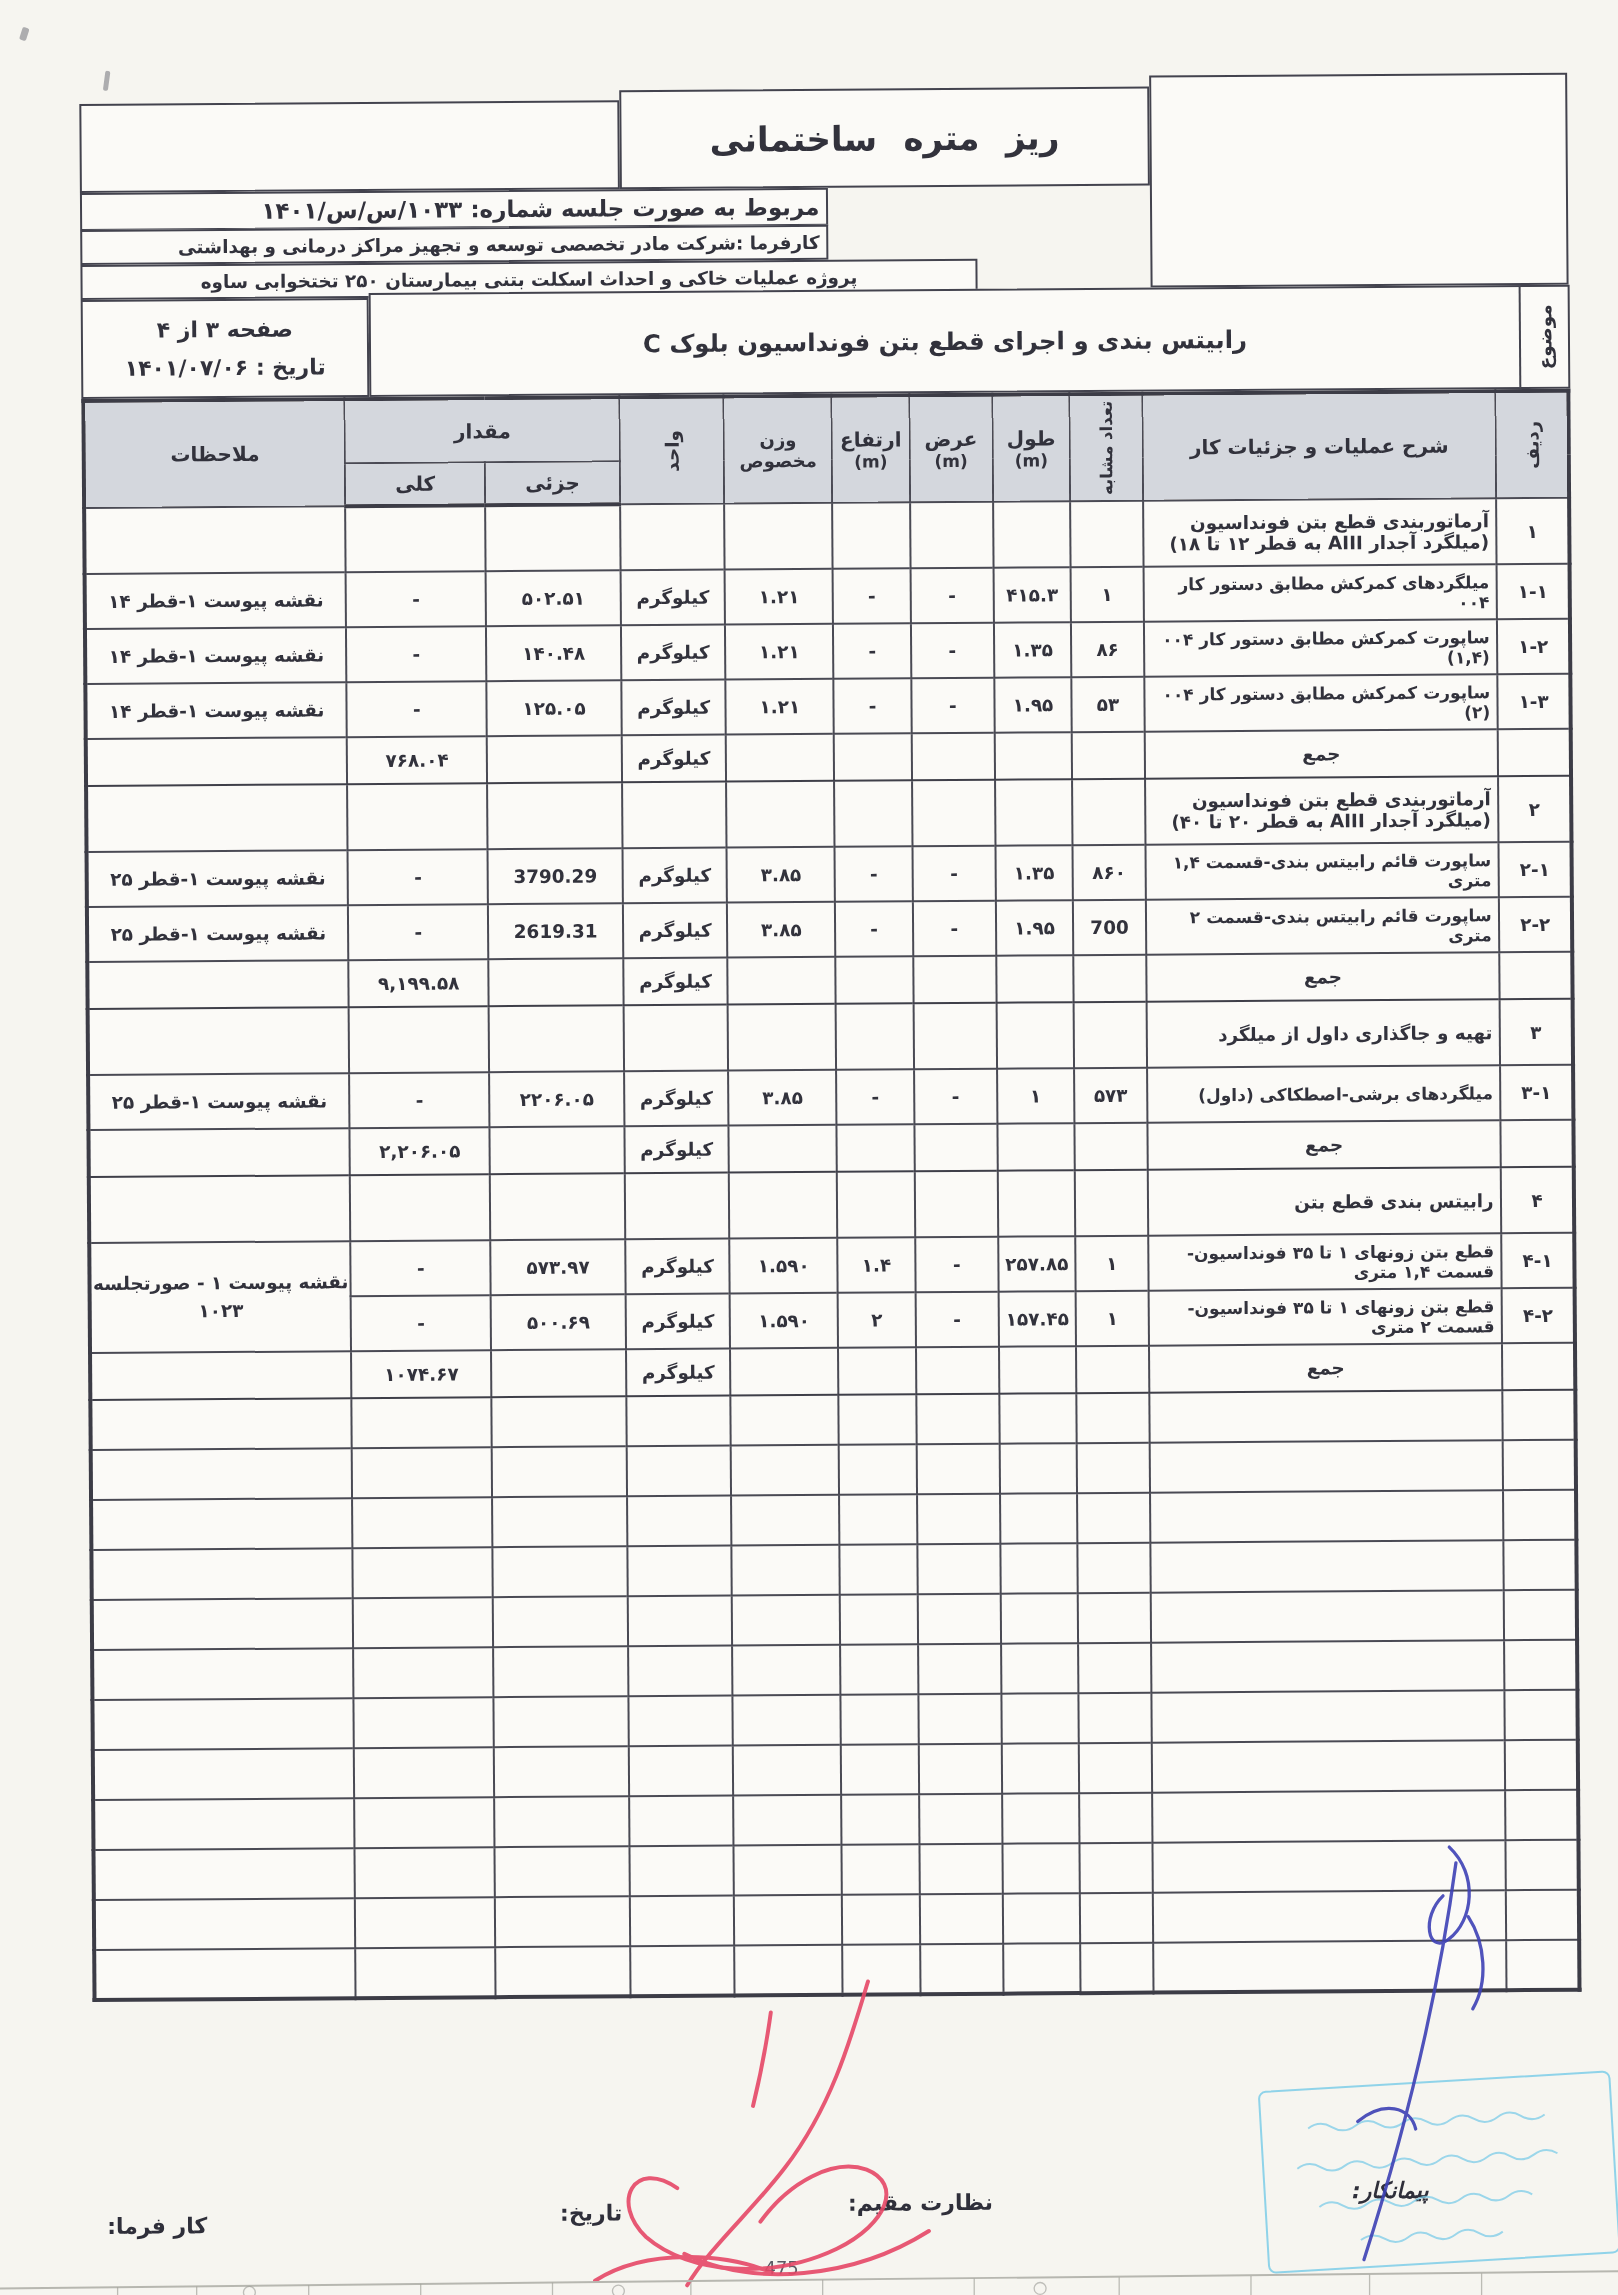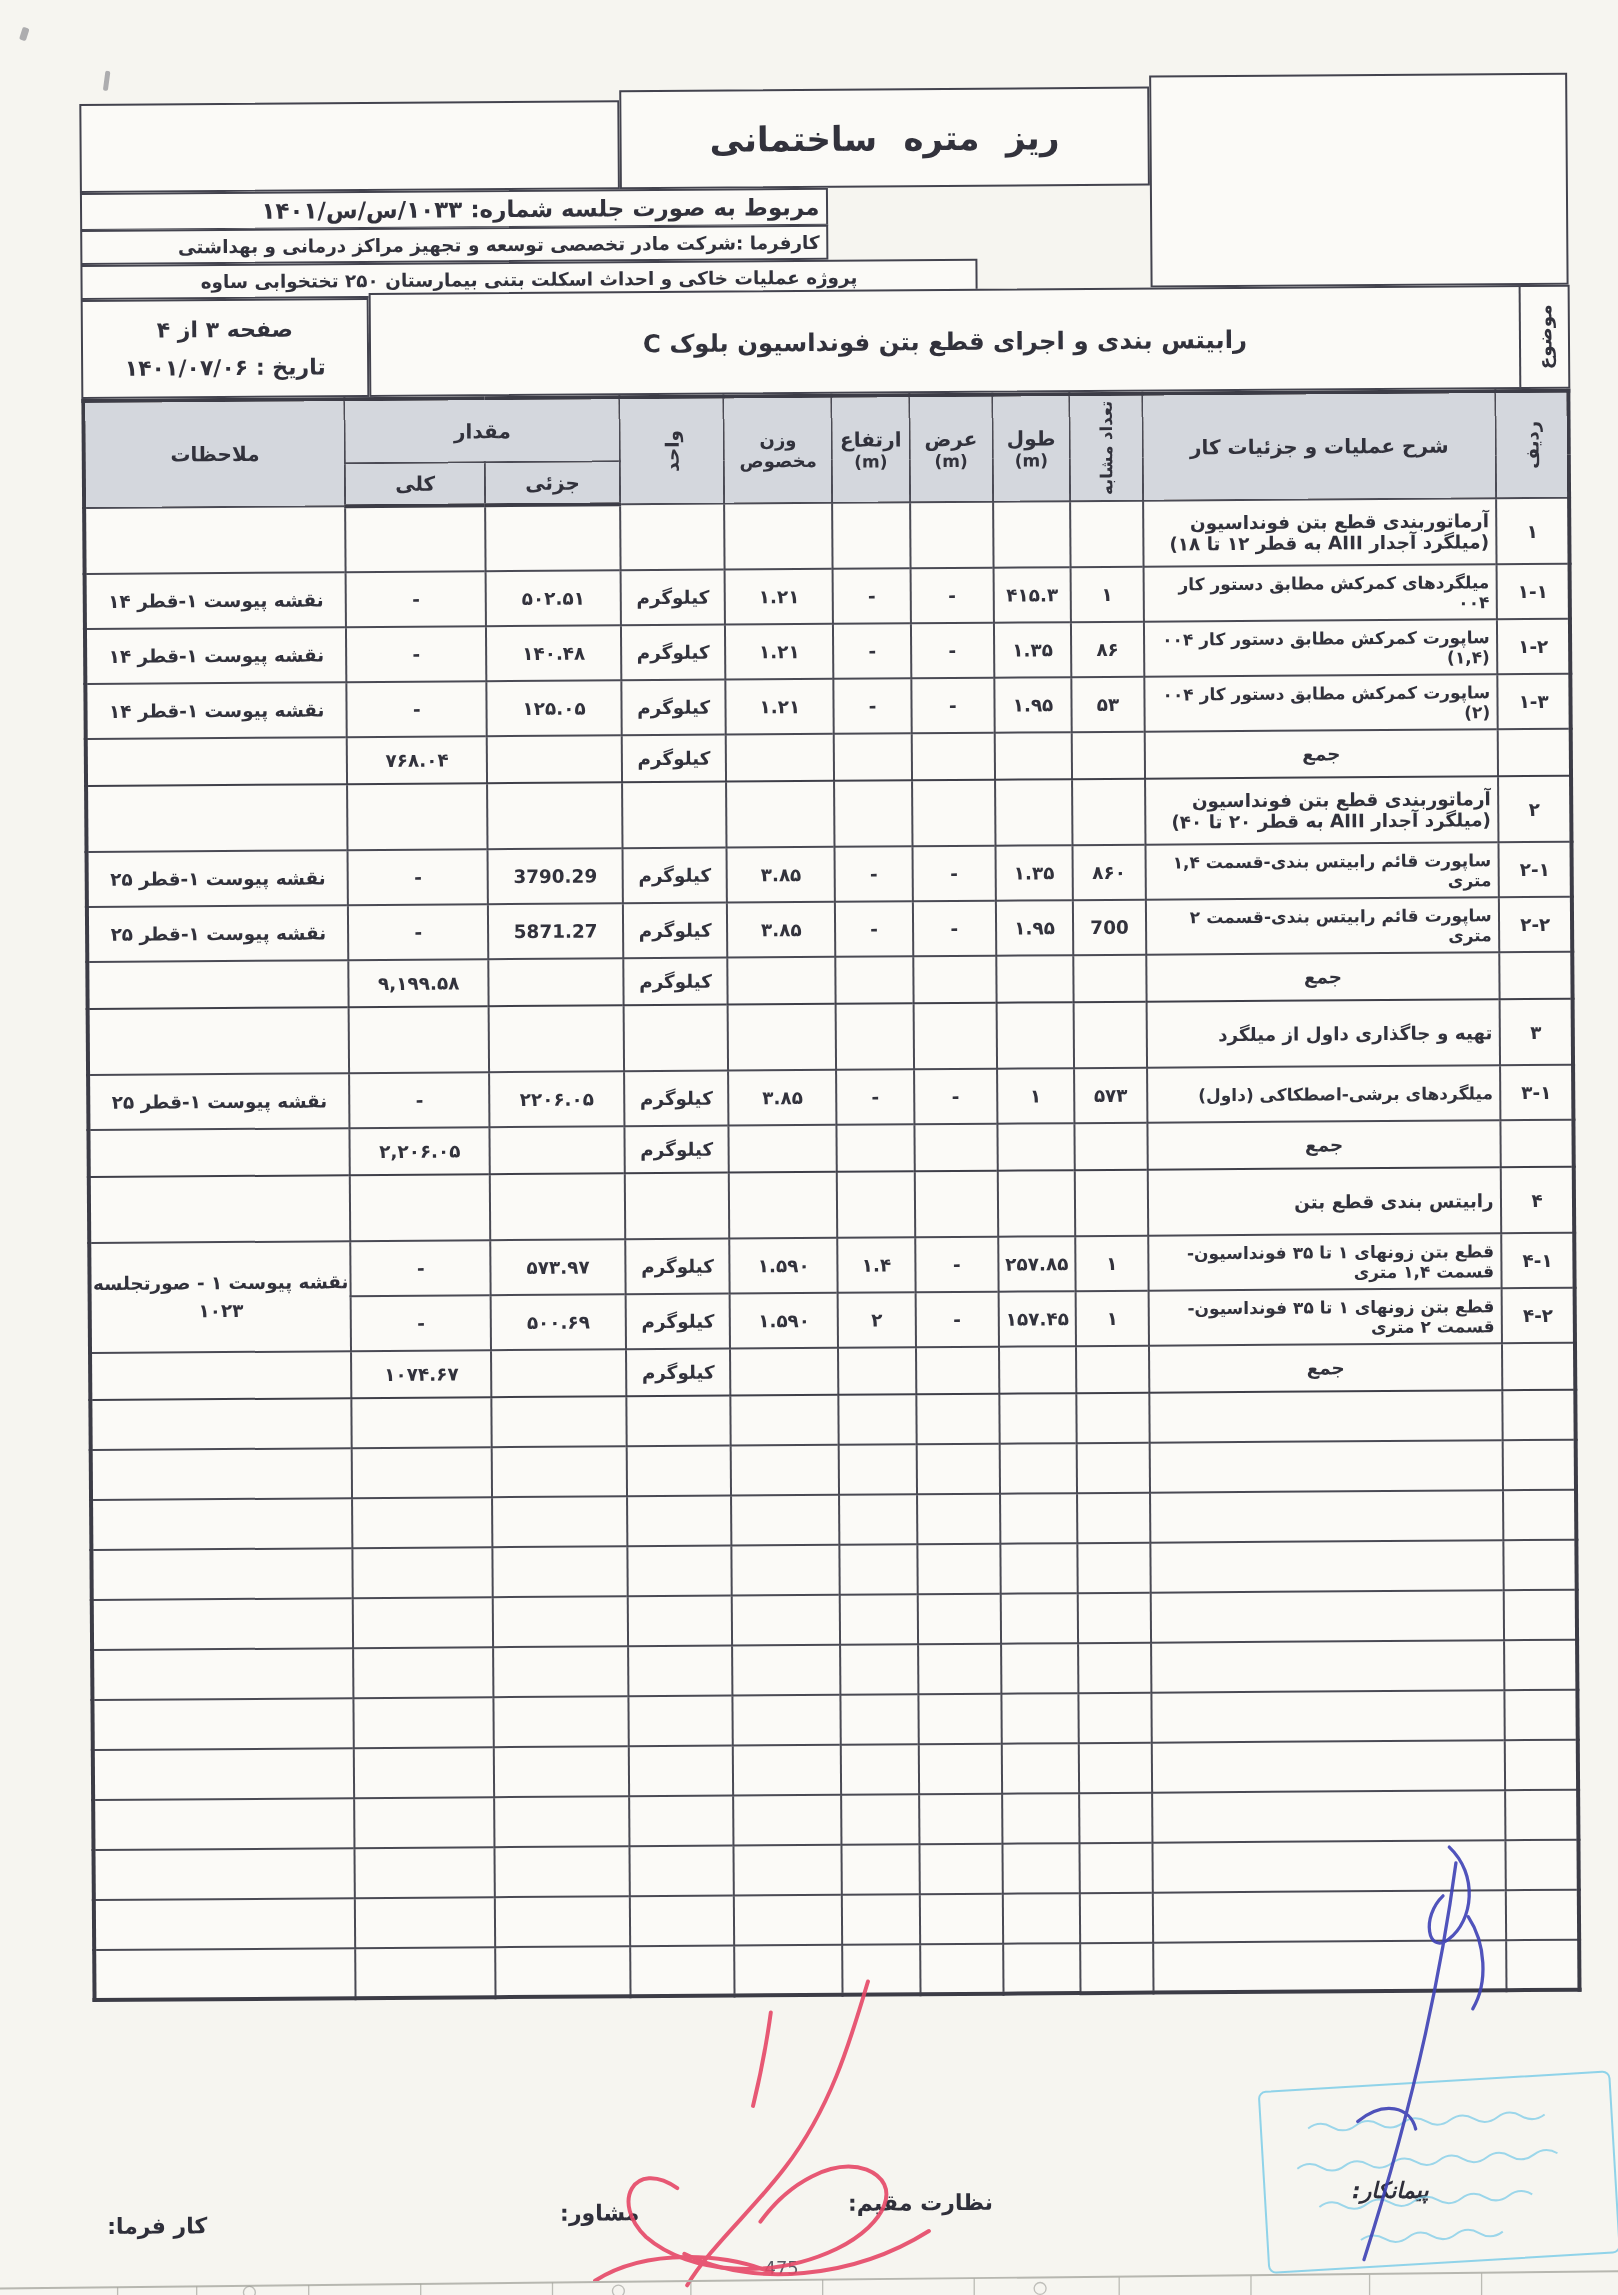--- a/index.html
+++ b/index.html
@@ -240,21 +240,21 @@
           </tr>
           <tr class="r-data">
             <td class="c-no num">۲-۲</td>
             <td class="c-desc">ساپورت قائم رابیتس بندی-قسمت ۲ متری</td>
             <td class="c-count num">700</td>
             <td class="c-len num">۱.۹۵</td>
             <td class="c-wid num">-</td>
             <td class="c-hei num">-</td>
             <td class="c-uw num">۳.۸۵</td>
             <td class="c-unit">كیلوگرم</td>
-            <td class="c-partial num">5871.27</td>
+            <td class="c-partial num">2619.31</td>
             <td class="c-total num">-</td>
             <td class="c-remark">
               <div>نقشه پیوست ۱-قطر ۲۵</div>
             </td>
           </tr>
           <tr class="r-sum">
             <td class="c-no"></td>
             <td class="c-desc sum-label">جمع</td>
             <td class="c-count"></td>
             <td class="c-len"></td>
@@ -545,21 +545,21 @@
       <g fill="none" stroke="#3d41b5" stroke-width="5" stroke-linecap="round" opacity="0.9">
         <path d="M302,14 C346,56 338,126 300,154 C268,178 258,120 292,88"></path>
         <path d="M312,38 C292,180 250,390 168,640"></path>
         <path d="M160,430 C200,398 240,408 248,442"></path>
         <path d="M330,120 C356,160 360,220 336,260"></path>
       </g>
     </svg>
 
     <span class="sig-label" style="left:1344px;top:2182px;font-style:italic;">پیمانكار:</span>
     <span class="sig-label" style="left:840px;top:2191px;">نظارت مقیم:</span>
-    <span class="sig-label" style="left:552px;top:2199px;">مشاور:</span>
+    <span class="sig-label" style="left:552px;top:2199px;">تاریخ:</span>
     <span class="sig-label" style="left:99px;top:2209px;">كار فرما:</span>
     <span class="sheet-no" style="left:756px;top:2257px;direction:ltr;">475</span>
 
   </div>
 
   <svg class="abs" style="left:0;bottom:0;" width="1619" height="29" viewBox="0 0 2457 44">
     <path d="M0,34 L2457,8" stroke="#b7b7b0" stroke-width="3" fill="none"></path>
     <g stroke="#a4a49d" stroke-width="2" opacity="0.7">
       <line x1="180" y1="32" x2="180" y2="44"></line>
         <line x1="300" y1="31" x2="300" y2="44"></line>

